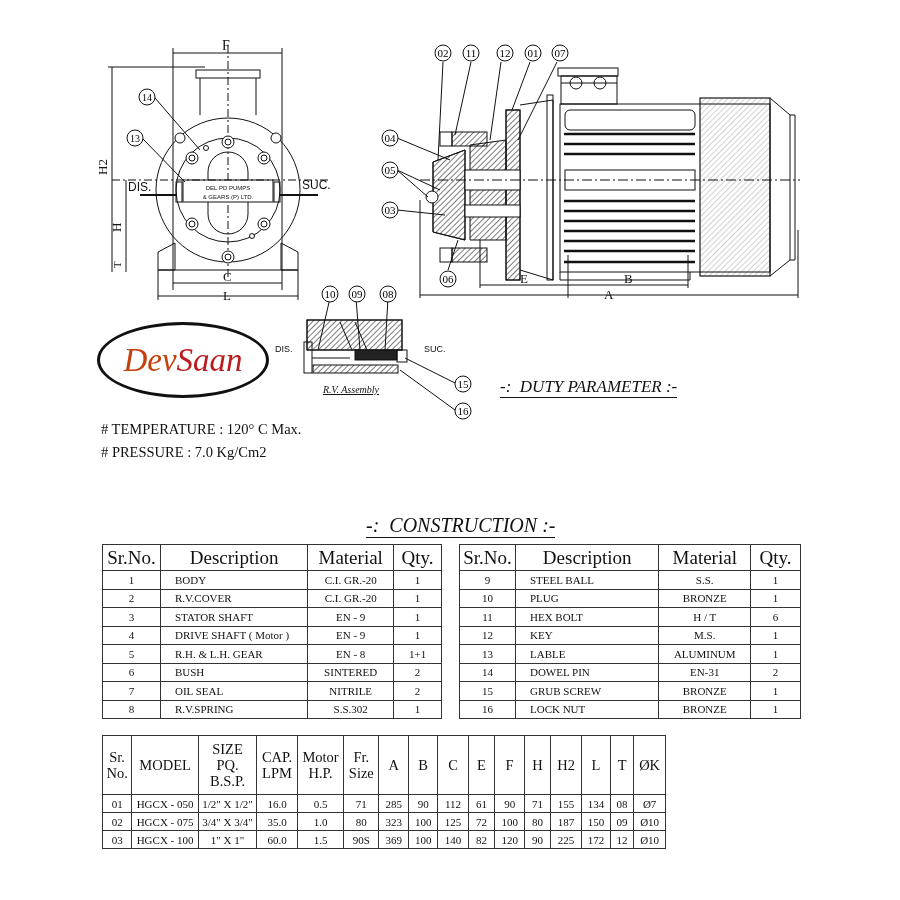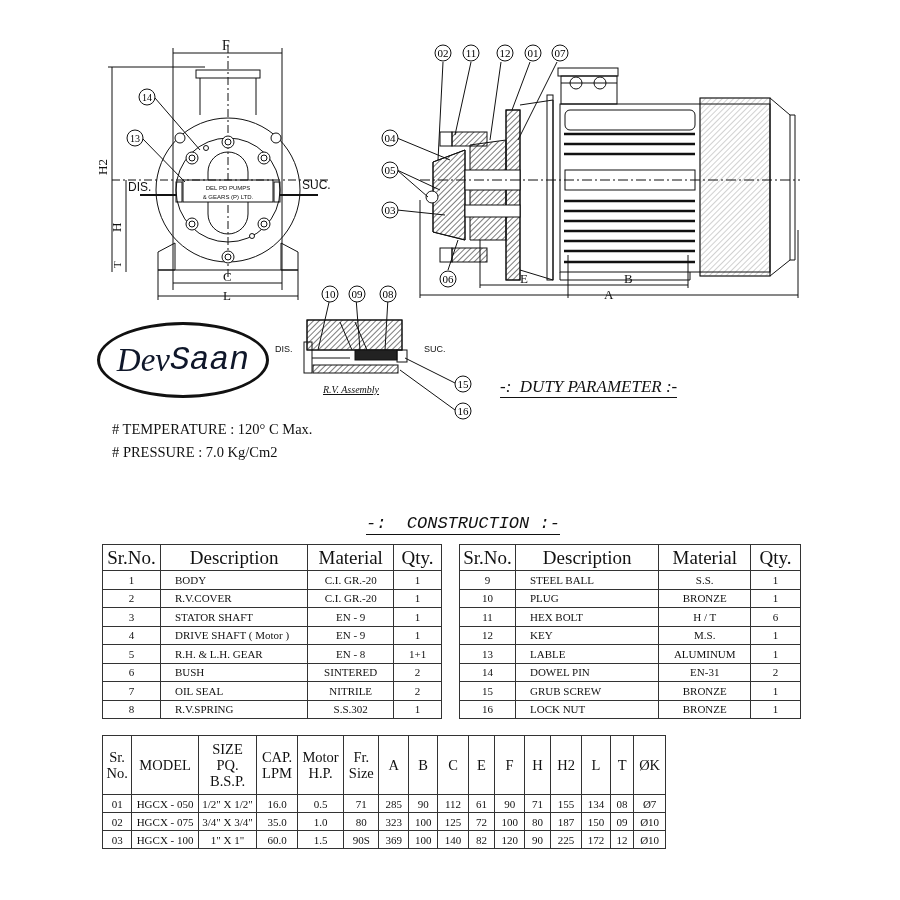--- a/index.html
+++ b/index.html
@@ -1,26 +1,26 @@
 <!DOCTYPE html>
 <html><head>
 <meta charset="utf-8">
 <style>
   html,body{margin:0;padding:0;background:#fff;}
   body{width:900px;height:900px;position:relative;overflow:hidden;font-family:"Liberation Serif","DejaVu Serif",serif;color:#111;}
   svg{position:absolute;left:0;top:0;}
   .callout{font-family:"Liberation Serif",serif;font-size:11px;}
   .logo{position:absolute;left:97px;top:322px;width:172px;height:76px;border:3px solid #111;border-radius:50%;box-sizing:border-box;display:flex;align-items:center;justify-content:center;font-style:italic;font-size:33px;font-family:"Liberation Serif",serif;}
-  .logo .dev{color:#0f172a;}
-  .logo .saan{color:#0f172a;font-family:Liberation Mono, monospace;}
+  .logo .dev{color:#c2410c;}
+  .logo .saan{color:#b91c1c;}
   .duty-title{position:absolute;left:500px;top:377px;font-size:17px;font-style:italic;}
   .duty-title span.u{border-bottom:1px solid #111;padding-bottom:1px;margin-top:8px;}
   .params{position:absolute;left:101px;top:418px;font-size:14.5px;line-height:23px;}
-  .params div{white-space:nowrap;margin-left:11px;}
-  .cons-title{position:absolute;left:366px;top:514px;font-size:17px;font-style:italic;font-family:Liberation Mono, monospace;}
+  .params div{white-space:nowrap;}
+  .cons-title{position:absolute;left:366px;top:514px;font-size:20px;font-style:italic;}
   .cons-title span.u{border-bottom:1px solid #111;padding-bottom:1px;}
   table{border-collapse:collapse;position:absolute;font-family:"Liberation Serif",serif;}
   table.parts td, table.parts th{border:1px solid #333;font-size:11px;height:17.5px;padding:0 3px;}
   table.parts th{font-weight:normal;font-size:19px;height:25px;}
   table.parts td.c{text-align:center;}
   table.parts td.l{text-align:left;padding-left:14px;margin-top:24px;}
   table.models td, table.models th{border:1px solid #333;text-align:center;font-size:11px;height:17px;padding:0 2px;}
   table.models th{font-weight:normal;font-size:14.5px;line-height:16px;height:58px;}
 </style>
 </head>

